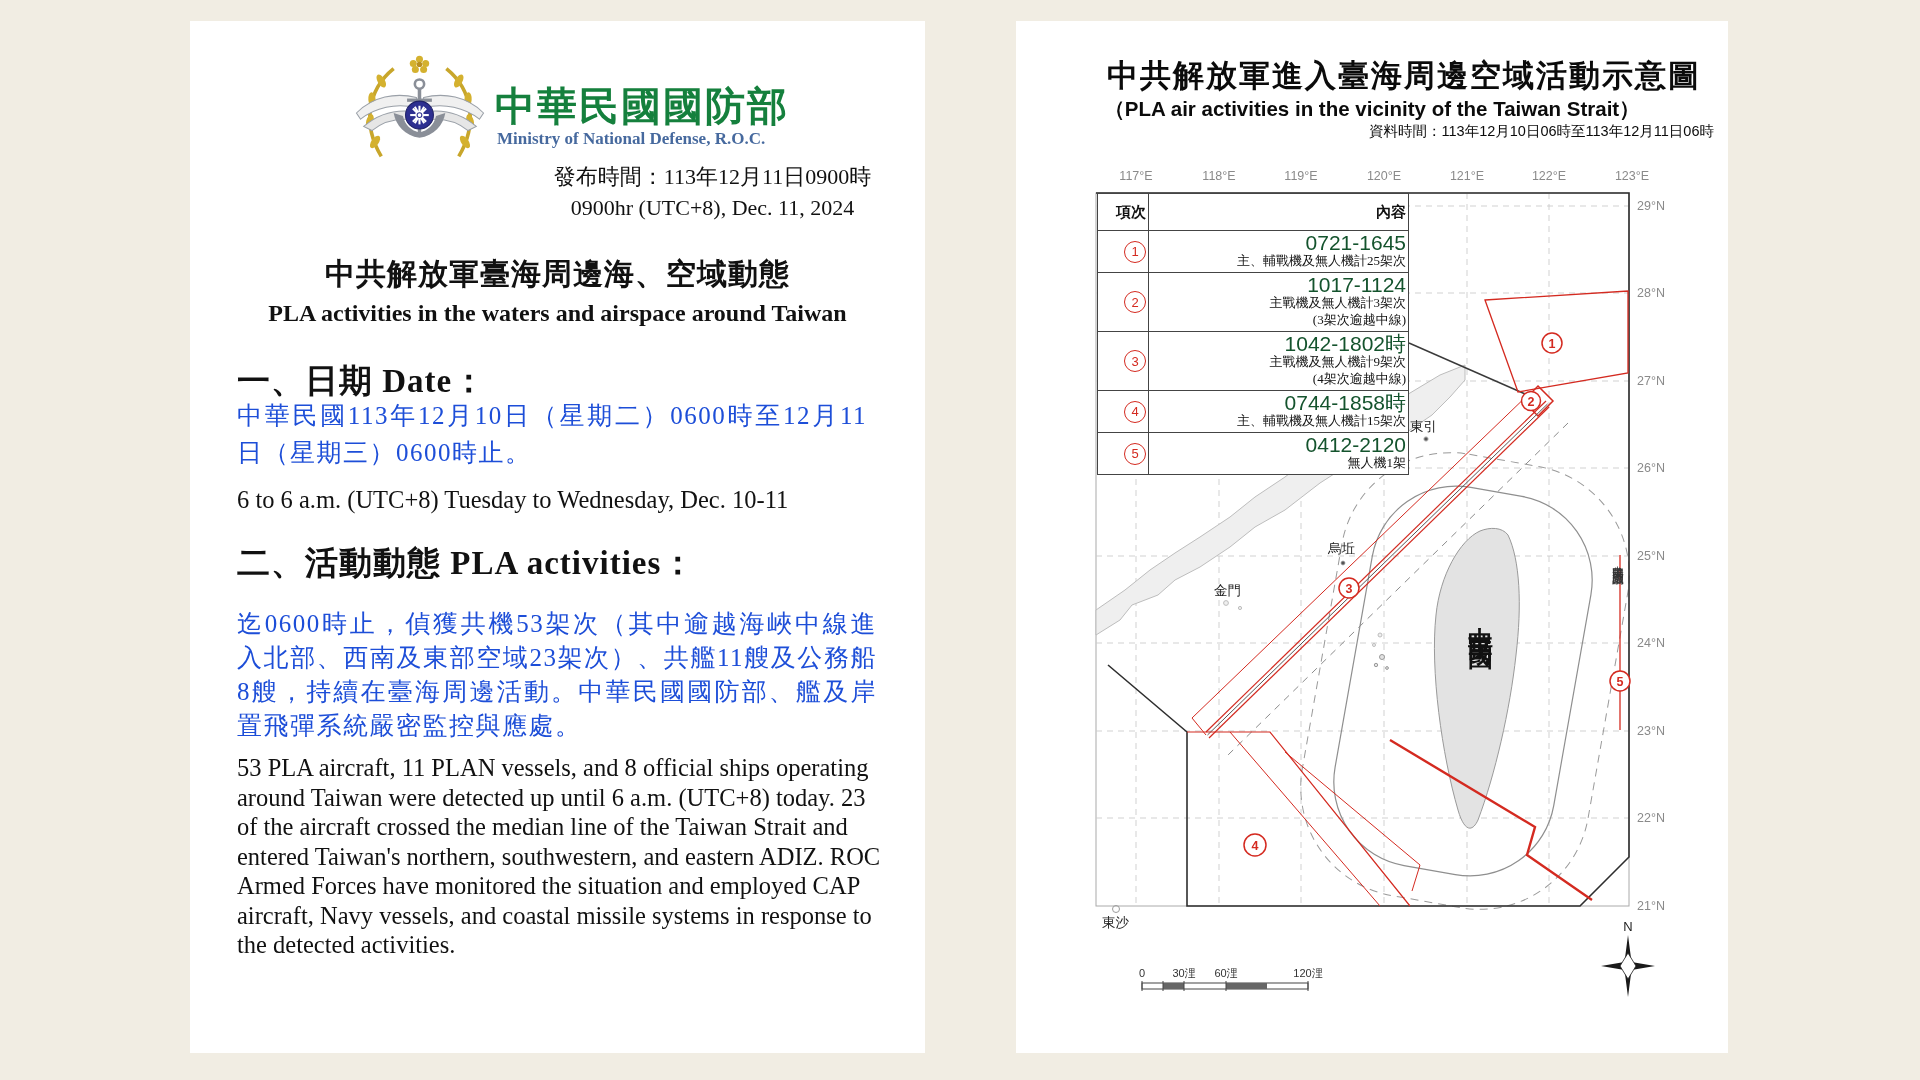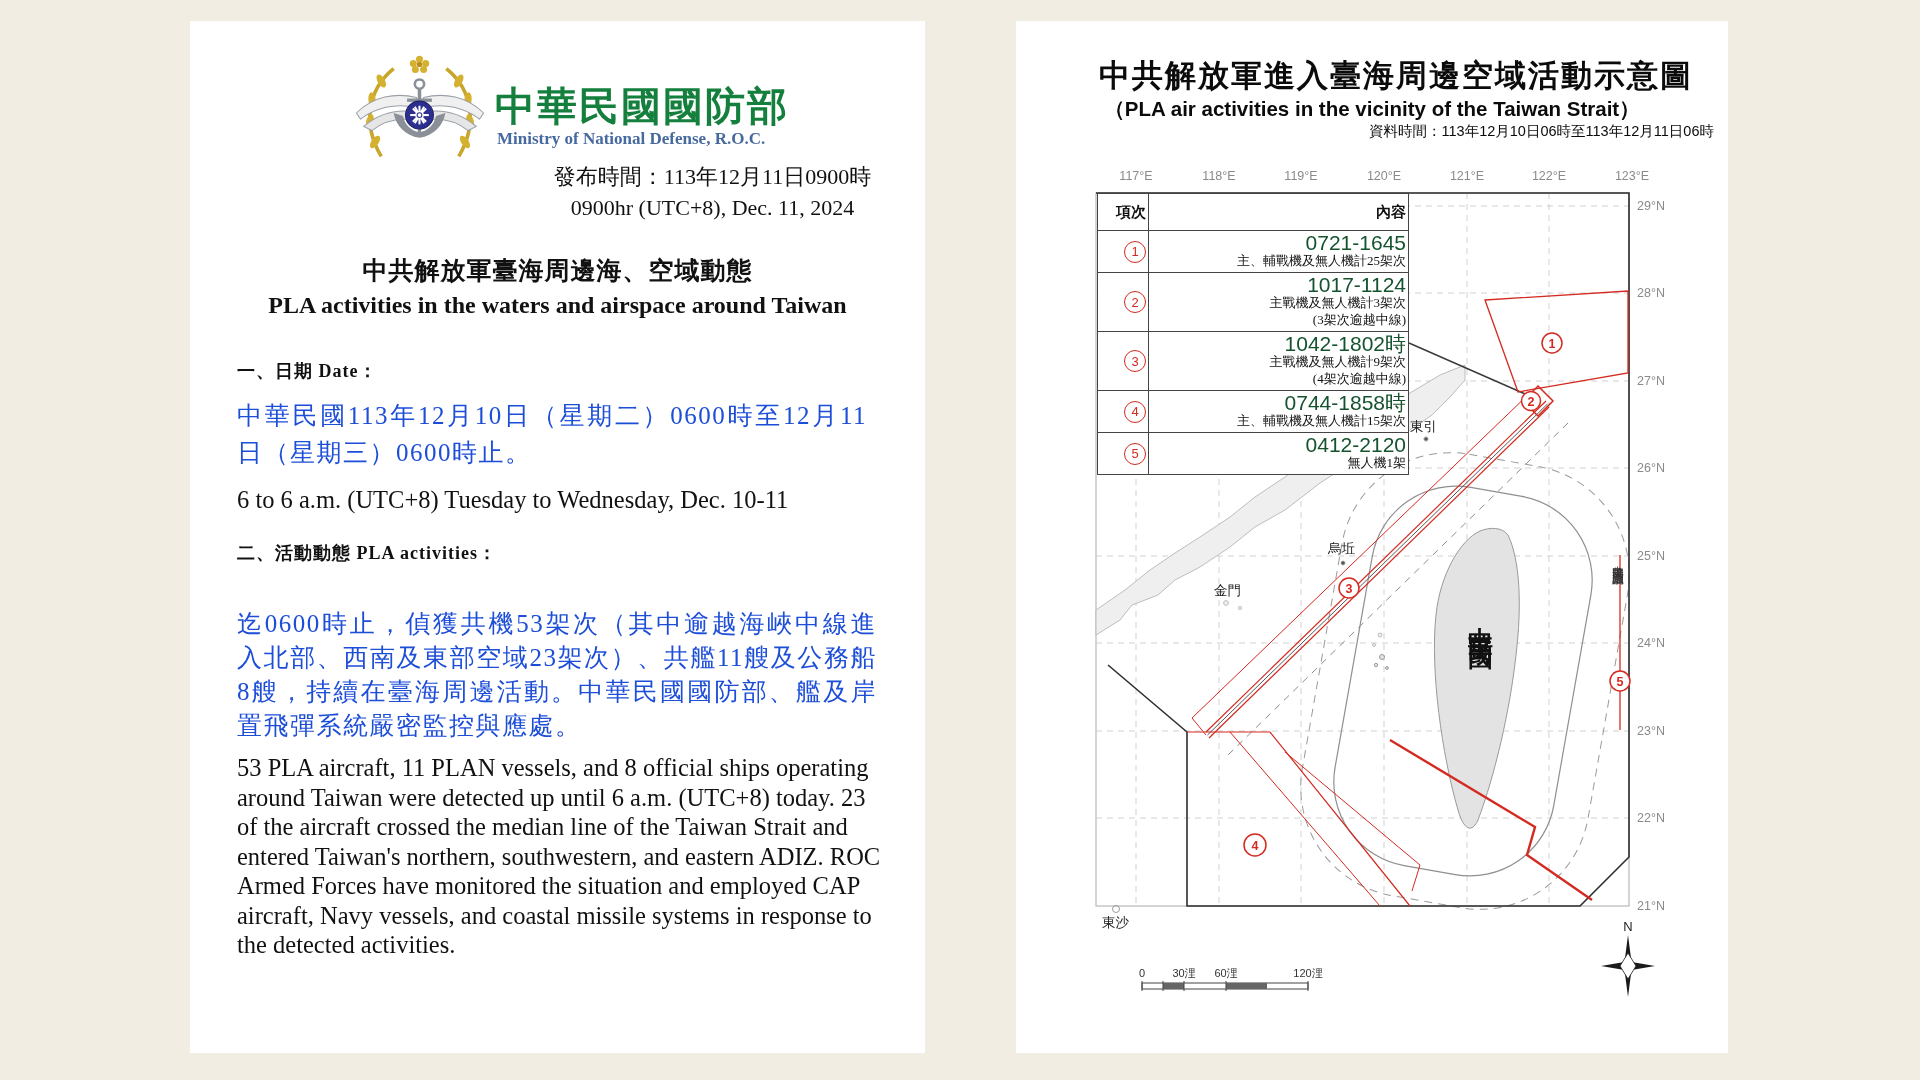--- a/index.html
+++ b/index.html
@@ -6,23 +6,23 @@
     background:#f1ede3;font-family:"Liberation Serif","DejaVu Serif",serif;}
   .panel{position:absolute;background:#ffffff;top:21px;height:1032px;}
   #left-panel{left:190px;width:735px;}
   #right-panel{left:1016px;width:712px;}
   .abs{position:absolute;}
   
   .agency-zh{font-size:40px;font-weight:bold;color:#15803d;letter-spacing:2px;}
   .agency-en{font-size:17px;font-weight:bold;color:#46699e;margin-top:4px;}
   .release{font-size:22px;color:#111;text-align:center;line-height:31px;}
   .doc-title{width:100%;text-align:center;font-weight:bold;color:#111;}
-  .doc-title .zh{font-size:25px;letter-spacing:1px;}
+  .doc-title .zh{font-size:30px;letter-spacing:1px;}
   .doc-title .en{font-size:24px;margin-top:5px;}
-  .sec-head{font-size:18px;font-weight:bold;color:#111;letter-spacing:1px;}
+  .sec-head{font-size:33px;font-weight:bold;color:#111;letter-spacing:1px;}
   .body-zh{font-size:25px;color:#1d4ed8;line-height:34px;text-align:justify;letter-spacing:1.5px;}
   .body-en{font-size:24.5px;color:#111;line-height:29.5px;}
   
   .map-title-zh{width:100%;text-align:center;font-size:31px;font-weight:bold;color:#0b0b0b;letter-spacing:2px;}
   .map-title-en{width:100%;text-align:center;font-size:20.5px;font-weight:bold;color:#0b0b0b;
       font-family:"Liberation Sans","DejaVu Sans",sans-serif;}
   .map-datatime{font-size:14.5px;font-weight:normal;color:#0b0b0b;
       font-family:"Liberation Sans","DejaVu Sans",sans-serif;}
   svg text{font-family:"Liberation Sans","DejaVu Sans",sans-serif;}
   .ticklabel{font-size:12.5px;fill:#8a8a8a;}
@@ -121,21 +121,21 @@
 
   <div class="abs sec-head" style="left:47px;top:520px;">二、活動動態 PLA activities：</div>
 
   <div class="abs body-zh" style="left:47px;top:586px;width:640px;">迄0600時止，偵獲共機53架次（其中逾越海峽中線進入北部、西南及東部空域23架次）、共艦11艘及公務船8艘，持續在臺海周邊活動。中華民國國防部、艦及岸置飛彈系統嚴密監控與應處。</div>
 
   <div class="abs body-en" style="left:47px;top:732px;width:645px;">53 PLA aircraft, 11 PLAN vessels, and 8 official ships operating around Taiwan were detected up until 6 a.m. (UTC+8) today. 23 of the aircraft crossed the median line of the Taiwan Strait and entered Taiwan's northern, southwestern, and eastern ADIZ. ROC Armed Forces have monitored the situation and employed CAP aircraft, Navy vessels, and coastal missile systems in response to the detected activities.</div>
 </div>
 
 <div id="right-panel" class="panel">
 
-  <div class="abs map-title-zh" style="left:8px;top:34px;padding-left:16px;">中共解放軍進入臺海周邊空域活動示意圖</div>
+  <div class="abs map-title-zh" style="left:16px;top:34px;padding-left:16px;">中共解放軍進入臺海周邊空域活動示意圖</div>
   <div class="abs map-title-en" style="left:0;top:74px;">（PLA air activities in the vicinity of the Taiwan Strait）</div>
   <div class="abs map-datatime" style="right:14px;top:101px;">資料時間：113年12月10日06時至113年12月11日06時</div>
 
   <svg class="abs" style="left:64px;top:144px;" width="640" height="845" viewBox="0 0 640 845">
 
     <g>
       <text class="ticklabel" text-anchor="middle" x="56" y="15">117°E</text>
       <text class="ticklabel" text-anchor="middle" x="139" y="15">118°E</text>
       <text class="ticklabel" text-anchor="middle" x="221" y="15">119°E</text>
       <text class="ticklabel" text-anchor="middle" x="304" y="15">120°E</text>

